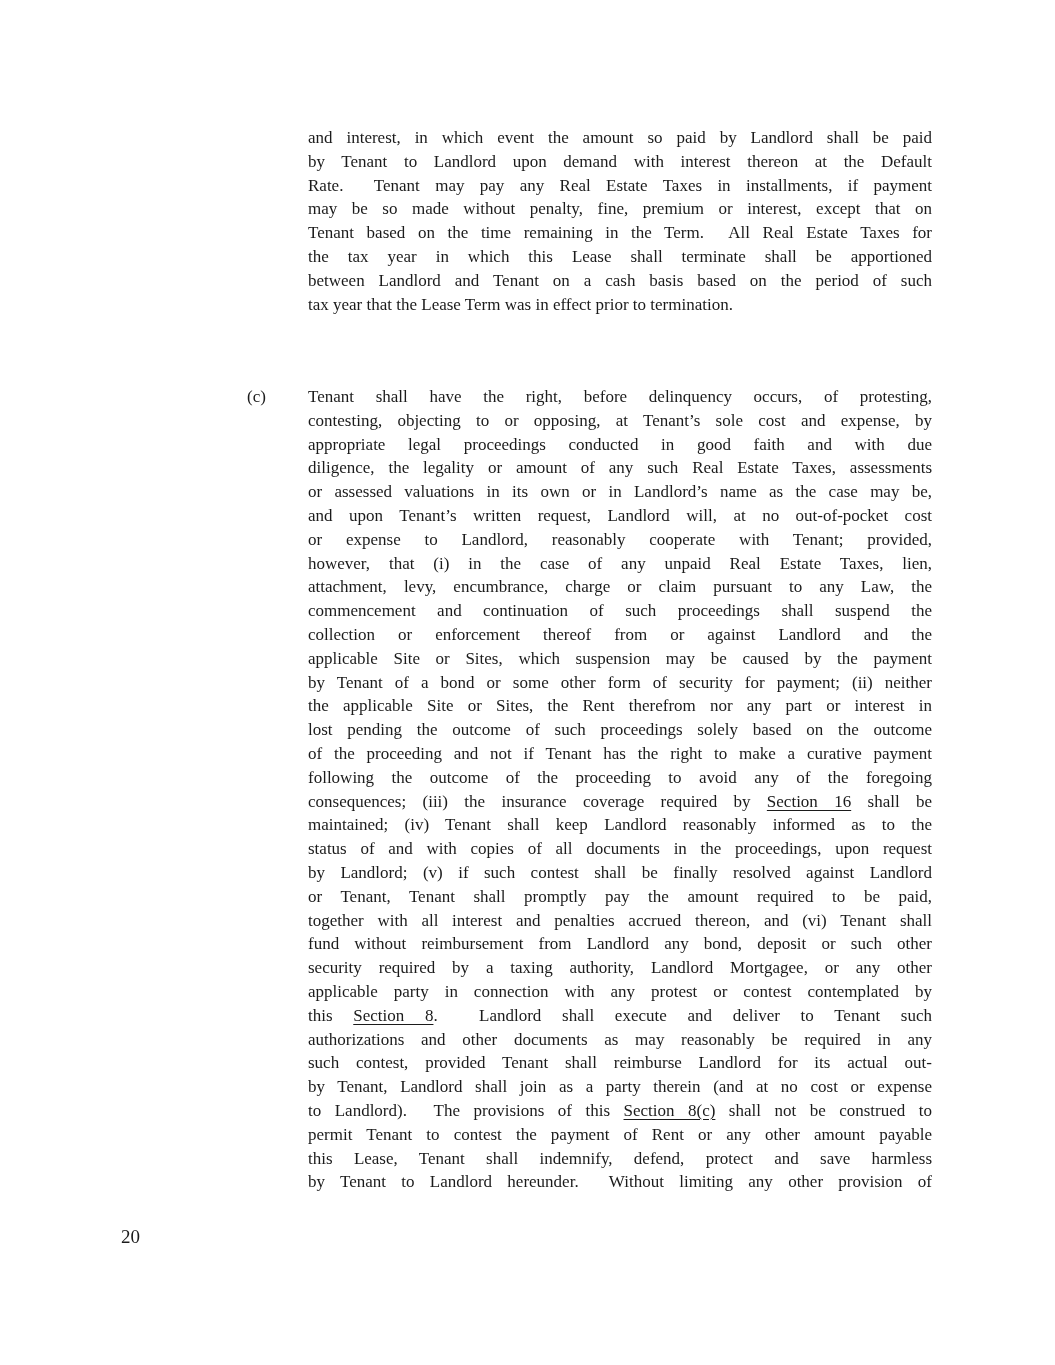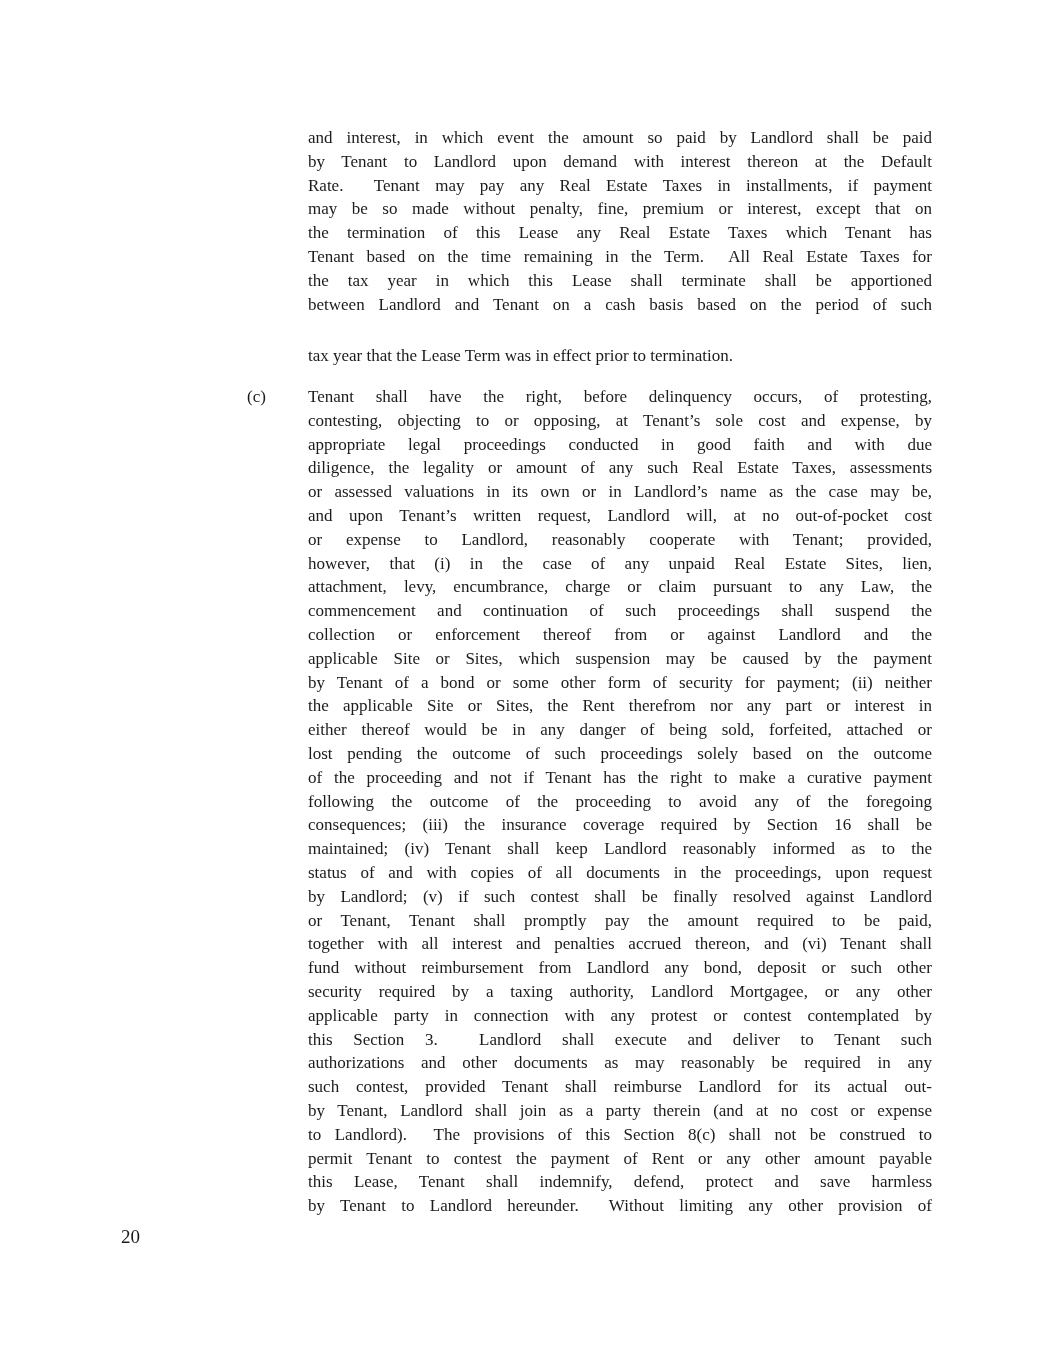--- a/index.html
+++ b/index.html
@@ -33,29 +33,29 @@
   .para-1 { top: 385px; }
   .line {
     text-align: justify;
     text-align-last: justify;
     height: 23.8px;
     overflow: hidden;
   }
   .line.no-just {
     text-align: left;
     text-align-last: left;
-    margin-top: 28px;
   }
   .para-label {
     position: absolute;
     left: -61px;
     top: 0;
     line-height: 23.8px;
   }
   .u {
+    text-decoration: underline;
     text-underline-offset: 3px;
     text-decoration-thickness: 1px;
   }
   .page-number {
     position: absolute;
     left: 121px;
     top: 1225px;
     font-size: 19px;
     line-height: 23.8px;
   }
@@ -63,56 +63,54 @@
 </head>
 <body>
 
 <div class="page">
   <div class="text-block">
       <div class="paragraph para-0">
         <div class="line"><span>and interest, in which event the amount so paid by Landlord shall be paid</span></div>
         <div class="line"><span>by Tenant to Landlord upon demand with interest thereon at the Default</span></div>
         <div class="line"><span>Rate.&nbsp; Tenant may pay any Real Estate Taxes in installments, if payment</span></div>
         <div class="line"><span>may be so made without penalty, fine, premium or interest, except that on</span></div>
-        <div class="line"><span>the termination of this Lease any Real Estate Taxes which Tenant has</span></div>
         <div class="line"><span>Tenant based on the time remaining in the Term.&nbsp; All Real Estate Taxes for</span></div>
         <div class="line"><span>the tax year in which this Lease shall terminate shall be apportioned</span></div>
         <div class="line"><span>between Landlord and Tenant on a cash basis based on the period of such</span></div>
         <div class="line no-just"><span>tax year that the Lease Term was in effect prior to termination.</span></div>
       </div>
       <div class="paragraph para-1">
         <span class="para-label">(c)</span>
         <div class="line"><span>Tenant shall have the right, before delinquency occurs, of protesting,</span></div>
         <div class="line"><span>contesting, objecting to or opposing, at Tenant’s sole cost and expense, by</span></div>
         <div class="line"><span>appropriate legal proceedings conducted in good faith and with due</span></div>
         <div class="line"><span>diligence, the legality or amount of any such Real Estate Taxes, assessments</span></div>
         <div class="line"><span>or assessed valuations in its own or in Landlord’s name as the case may be,</span></div>
         <div class="line"><span>and upon Tenant’s written request, Landlord will, at no out-of-pocket cost</span></div>
         <div class="line"><span>or expense to Landlord, reasonably cooperate with Tenant; provided,</span></div>
-        <div class="line"><span>however, that (i) in the case of any unpaid Real Estate Sites, lien,</span></div>
+        <div class="line"><span>however, that (i) in the case of any unpaid Real Estate Taxes, lien,</span></div>
         <div class="line"><span>attachment, levy, encumbrance, charge or claim pursuant to any Law, the</span></div>
         <div class="line"><span>commencement and continuation of such proceedings shall suspend the</span></div>
         <div class="line"><span>collection or enforcement thereof from or against Landlord and the</span></div>
         <div class="line"><span>applicable Site or Sites, which suspension may be caused by the payment</span></div>
         <div class="line"><span>by Tenant of a bond or some other form of security for payment; (ii) neither</span></div>
         <div class="line"><span>the applicable Site or Sites, the Rent therefrom nor any part or interest in</span></div>
-        <div class="line"><span>either thereof would be in any danger of being sold, forfeited, attached or</span></div>
         <div class="line"><span>lost pending the outcome of such proceedings solely based on the outcome</span></div>
         <div class="line"><span>of the proceeding and not if Tenant has the right to make a curative payment</span></div>
         <div class="line"><span>following the outcome of the proceeding to avoid any of the foregoing</span></div>
         <div class="line"><span>consequences; (iii) the insurance coverage required by </span><span class="u">Section 16</span><span> shall be</span></div>
         <div class="line"><span>maintained; (iv) Tenant shall keep Landlord reasonably informed as to the</span></div>
         <div class="line"><span>status of and with copies of all documents in the proceedings, upon request</span></div>
         <div class="line"><span>by Landlord; (v) if such contest shall be finally resolved against Landlord</span></div>
         <div class="line"><span>or Tenant, Tenant shall promptly pay the amount required to be paid,</span></div>
         <div class="line"><span>together with all interest and penalties accrued thereon, and (vi) Tenant shall</span></div>
         <div class="line"><span>fund without reimbursement from Landlord any bond, deposit or such other</span></div>
         <div class="line"><span>security required by a taxing authority, Landlord Mortgagee, or any other</span></div>
         <div class="line"><span>applicable party in connection with any protest or contest contemplated by</span></div>
-        <div class="line"><span>this </span><span class="u">Section 3</span><span>.&nbsp; Landlord shall execute and deliver to Tenant such</span></div>
+        <div class="line"><span>this </span><span class="u">Section 8</span><span>.&nbsp; Landlord shall execute and deliver to Tenant such</span></div>
         <div class="line"><span>authorizations and other documents as may reasonably be required in any</span></div>
         <div class="line"><span>such contest, provided Tenant shall reimburse Landlord for its actual out-</span></div>
         <div class="line"><span>by Tenant, Landlord shall join as a party therein (and at no cost or expense</span></div>
         <div class="line"><span>to Landlord).&nbsp; The provisions of this </span><span class="u">Section 8(c)</span><span> shall not be construed to</span></div>
         <div class="line"><span>permit Tenant to contest the payment of Rent or any other amount payable</span></div>
         <div class="line"><span>this Lease, Tenant shall indemnify, defend, protect and save harmless</span></div>
         <div class="line"><span>by Tenant to Landlord hereunder.&nbsp; Without limiting any other provision of</span></div>
       </div>
     </div>
   <div class="page-number">20</div>

